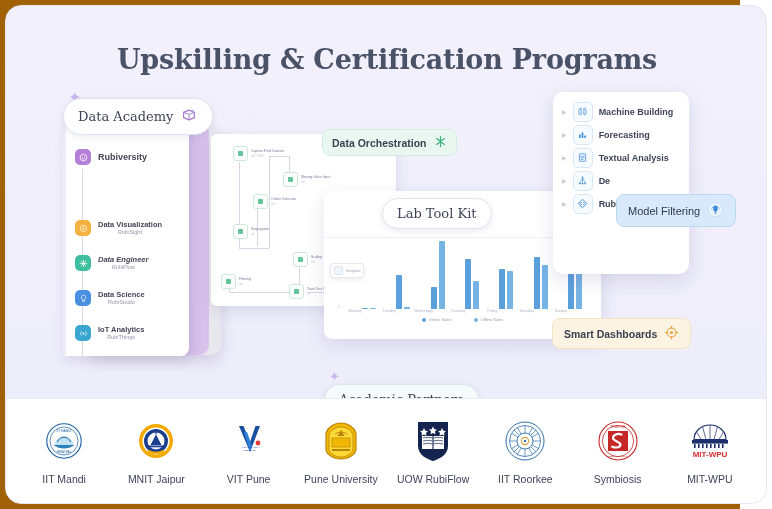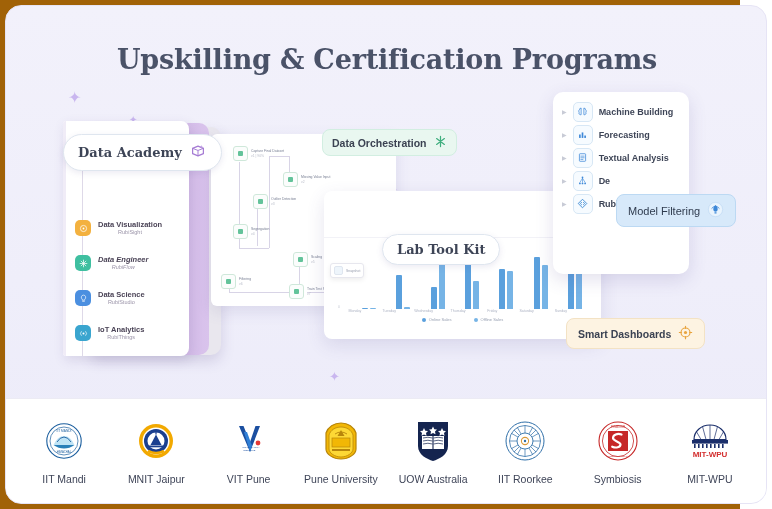--- a/index.html
+++ b/index.html
@@ -25,21 +25,21 @@
   }
   
   .chip{
     position:absolute;display:flex;align-items:center;gap:7px;
     border-radius:999px;box-sizing:border-box;white-space:nowrap;
   }
   .chip-pill{
     background:#ffffff;border:1px solid #dfe6ef;
     box-shadow:0 2px 6px rgba(90,80,150,.12);
     padding:7px 14px;font-family:"DejaVu Serif","Liberation Serif",serif;
-    font-size:13px;color:#3d4456;font-weight:bold;margin-top:36px;
+    font-size:13px;color:#3d4456;font-weight:normal;
   }
   .chip-sq{
     border-radius:8px;padding:5px 9px;font-size:10.5px;font-weight:bold;
   }
   .spark{position:absolute;color:#c9b6ef;pointer-events:none;user-select:none;}
   
   .book{
     position:absolute;left:57px;top:115px;width:160px;height:235px;
   }
   .book-back2{
@@ -488,21 +488,21 @@
     <span>
       <svg width="17" height="17" viewBox="0 0 20 20">
             <circle cx="10" cy="10" r="8.4" fill="#eaf4fd" stroke="#bcd9f3" stroke-width=".8"></circle>
             <path d="M10 4.6c1.9 1.4 2.6 3.4 2.6 5.2 0 1.6-1.2 2.8-2.6 2.8s-2.6-1.2-2.6-2.8c0-1.8.7-3.8 2.6-5.2z" fill="#3d88d8"></path>
             <path d="M8.8 13.2h2.4v1.6H8.8z" fill="#3d88d8"></path>
             <path d="M5.6 8.6a5.2 5.2 0 0 1 8.8 0" stroke="#3d88d8" stroke-width="1" fill="none" stroke-linecap="round"></path>
           </svg>
     </span>
   </div>
 
-  <div class="chip" style="left:560px;top:312px;background:#fdf3e2;border:1px solid #f3e2c4;border-radius:8px;padding:6px 11px;font-size:10.5px;font-weight:bold;color:#3b4252;">
+  <div class="chip" style="left:546px;top:312px;background:#fdf3e2;border:1px solid #f3e2c4;border-radius:8px;padding:6px 11px;font-size:10.5px;font-weight:bold;color:#3b4252;">
     <span>Smart Dashboards</span>
     <span>
       <svg width="15" height="15" viewBox="0 0 18 18">
             <circle cx="9" cy="9" r="5.4" fill="none" stroke="#e8a33d" stroke-width="1.4"></circle>
             <circle cx="9" cy="9" r="1.9" fill="#e8a33d"></circle>
             <path d="M9 1.6v2.4M9 14v2.4M1.6 9h2.4M14 9h2.4" stroke="#e8a33d" stroke-width="1.4" stroke-linecap="round"></path>
           </svg>
     </span>
   </div>
 
@@ -576,21 +576,21 @@
               <path d="M3 2h30v24c0 9-9 13-15 15C12 39 3 35 3 26z" fill="#14244f"></path>
               <rect x="7" y="16" width="22" height="13" fill="#ffffff"></rect>
               <path d="M18 16v13" stroke="#14244f" stroke-width="1.1"></path>
               <path d="M8 18q5-1.5 9.5 0M8 21q5-1.5 9.5 0M8 24q5-1.5 9.5 0" stroke="#14244f" stroke-width=".7" fill="none"></path>
               <path d="M28 18q-5-1.5-9.5 0M28 21q-5-1.5-9.5 0M28 24q-5-1.5-9.5 0" stroke="#14244f" stroke-width=".7" fill="none"></path>
               <path d="M9 8l1.3 2.7L13 11l-2 1.9.5 2.8L9 14.4 6.5 15.7 7 12.9 5 11l2.7-.3z" fill="#ffffff"></path>
               <path d="M18 6.5l1.3 2.7 2.7.3-2 1.9.5 2.8-2.5-1.3-2.5 1.3.5-2.8-2-1.9 2.7-.3z" fill="#ffffff"></path>
               <path d="M27 8l1.3 2.7L31 11l-2 1.9.5 2.8L27 14.4l-2.5 1.3.5-2.8-2-1.9 2.7-.3z" fill="#ffffff"></path>
             </svg>
       </div>
-      <div class="plabel">UOW Australia</div>
+      <div class="plabel">UOW RubiFlow</div>
     </div>
 
     <div class="pitem">
       <div class="plogo">
         <svg width="42" height="42" viewBox="0 0 42 42">
               <circle cx="21" cy="21" r="19" fill="none" stroke="#2f6fa8" stroke-width="1"></circle>
               <circle cx="21" cy="21" r="15.5" fill="none" stroke="#2f6fa8" stroke-width=".8"></circle>
               <g stroke="#2f6fa8" stroke-width=".7">
           <path d="M21 5.5v31M5.5 21h31M10 10l22 22M32 10 10 32"></path>
           <path d="M13.2 7.1 28.8 34.9M28.8 7.1 13.2 34.9M7.1 13.2l27.8 15.6M7.1 28.8 34.9 13.2"></path>

